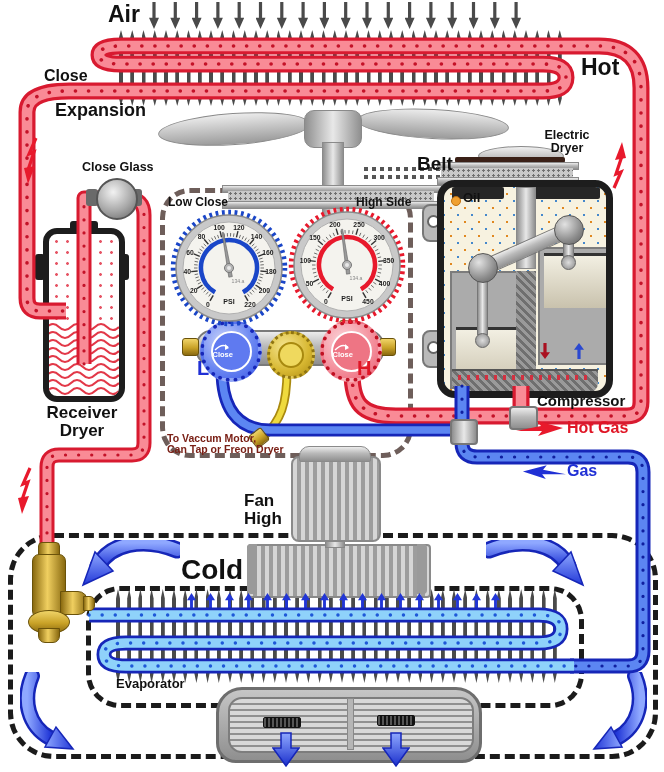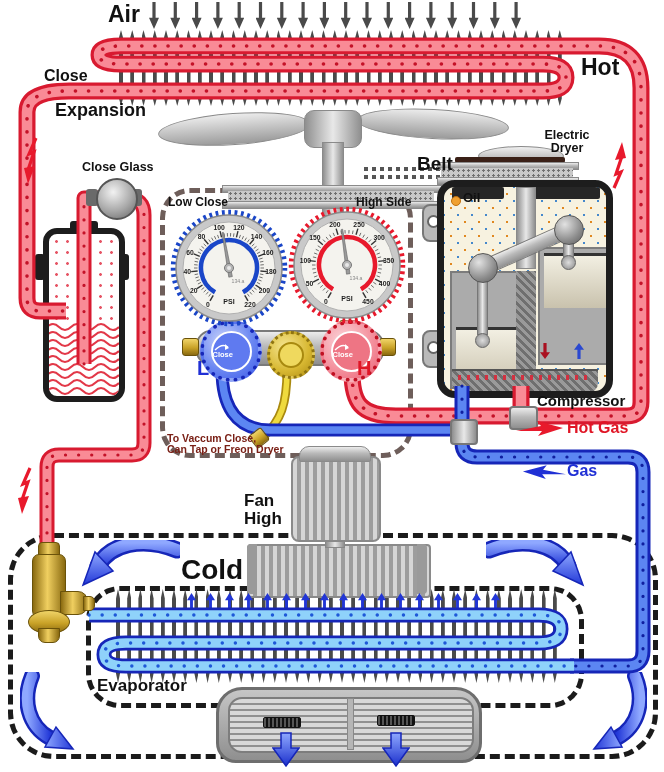--- a/index.html
+++ b/index.html
@@ -563,38 +563,42 @@
       <div class="arrow-dn" style="left: 468.5px; top: 2px; width: 10px; height: 27px;"></div>
       <div class="arrow-dn" style="left: 489.8px; top: 2px; width: 10px; height: 27px;"></div>
       <div class="arrow-dn" style="left: 511.1px; top: 2px; width: 10px; height: 27px;"></div>
     </div>
 
   <div class="lbl" style="left:108px;top:2px;font-size:23px;">Air</div>
   <div class="lbl" style="left:44px;top:68px;font-size:16px;">Close</div>
   <div class="lbl" style="left:55px;top:101px;font-size:18px;">Expansion</div>
   <div class="lbl" style="left:581px;top:55px;font-size:23px;">Hot</div>
   <div class="lbl" style="left:82px;top:161px;font-size:12.5px;">Close Glass</div>
+  <div class="lbl" style="left:34px;top:404px;width:96px;text-align:center;font-size:17px;">
+    <div>Receiver</div>
+      <div>Dryer</div>
+  </div>
   <div class="lbl" style="left:168px;top:196px;font-size:12px;">Low Close</div>
   <div class="lbl" style="left:356px;top:196px;font-size:12px;">High Side</div>
   <div class="lbl blue" style="left:197px;top:358px;font-size:20px;">L</div>
   <div class="lbl red" style="left:357px;top:358px;font-size:20px;">H</div>
   <div class="lbl" style="left:417px;top:154px;font-size:19px;">Belt</div>
   <div class="lbl" style="left:536px;top:129px;width:62px;text-align:center;font-size:12.5px;">
     <div>Electric</div>
       <div>Dryer</div>
   </div>
   <div class="abs" style="left:451px;top:196px;width:8px;height:8px;border-radius:50%;background:#f0a030;border:1px solid #c07010;"></div>
   <div class="lbl" style="left:463px;top:191px;font-size:13px;">Oil</div>
   <div class="lbl" style="left:537px;top:393px;font-size:15px;">Compressor</div>
   <div class="lbl red" style="left:567px;top:420px;font-size:16px;">Hot Gas</div>
   <div class="lbl blue" style="left:567px;top:463px;font-size:16px;">Gas</div>
   <div class="lbl maroon" style="left:167px;top:433px;font-size:10.5px;">
-    <div>To Vaccum Close,</div>
+    <div>To Vaccum Motor,</div>
       <div>Can Tap or Freon Dryer</div>
   </div>
   <div class="lbl" style="left:244px;top:492px;font-size:17px;">
     <div>Fan</div>
       <div>High</div>
   </div>
   <div class="lbl" style="left:181px;top:555px;font-size:28px;">Cold</div>
-  <div class="lbl" style="left:97px;top:677px;font-size:17px;">Evaporator</div>
+  <div class="lbl" style="left:116px;top:677px;font-size:13px;">Evaporator</div>
 
 </div>
 
 </body></html>

